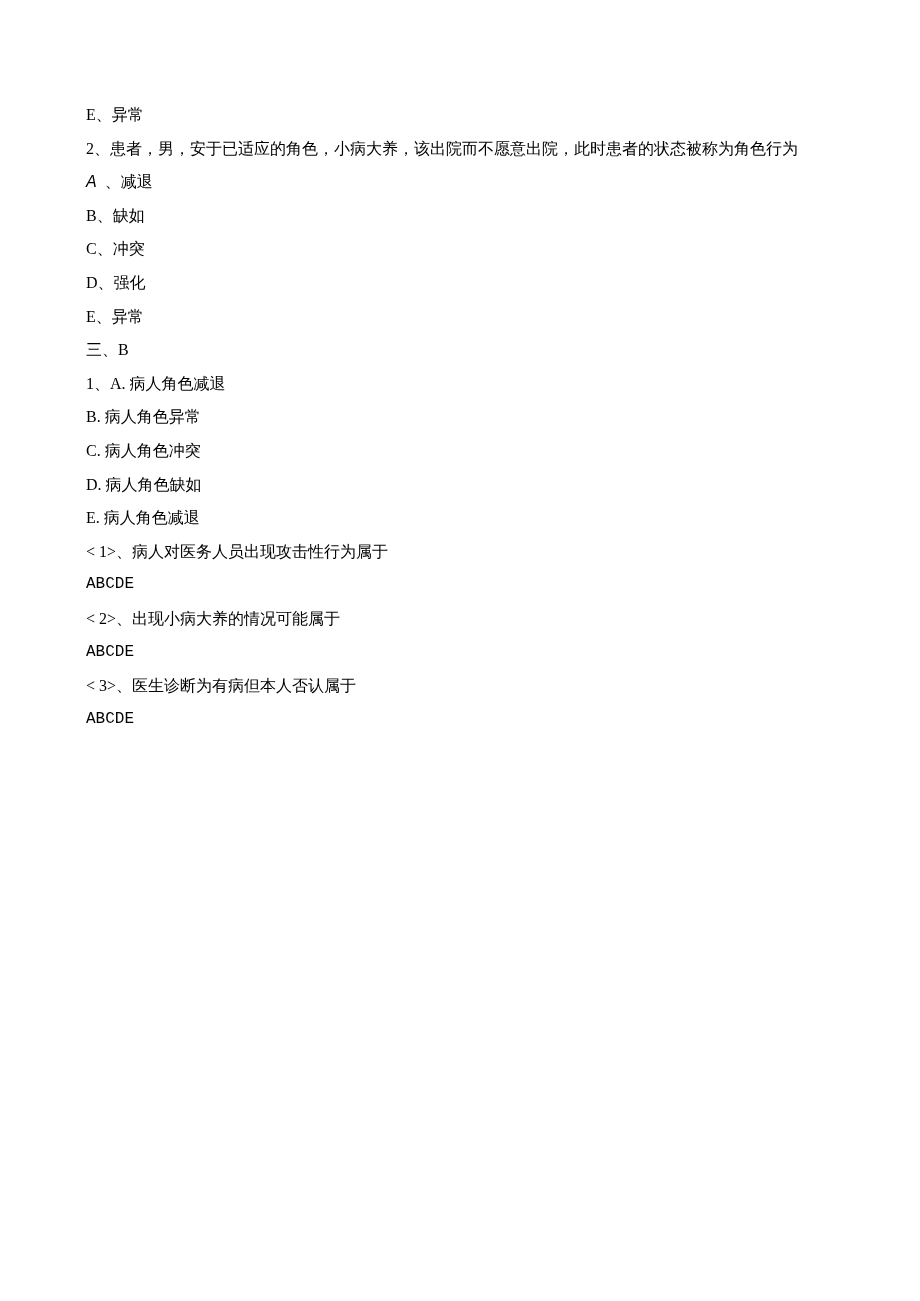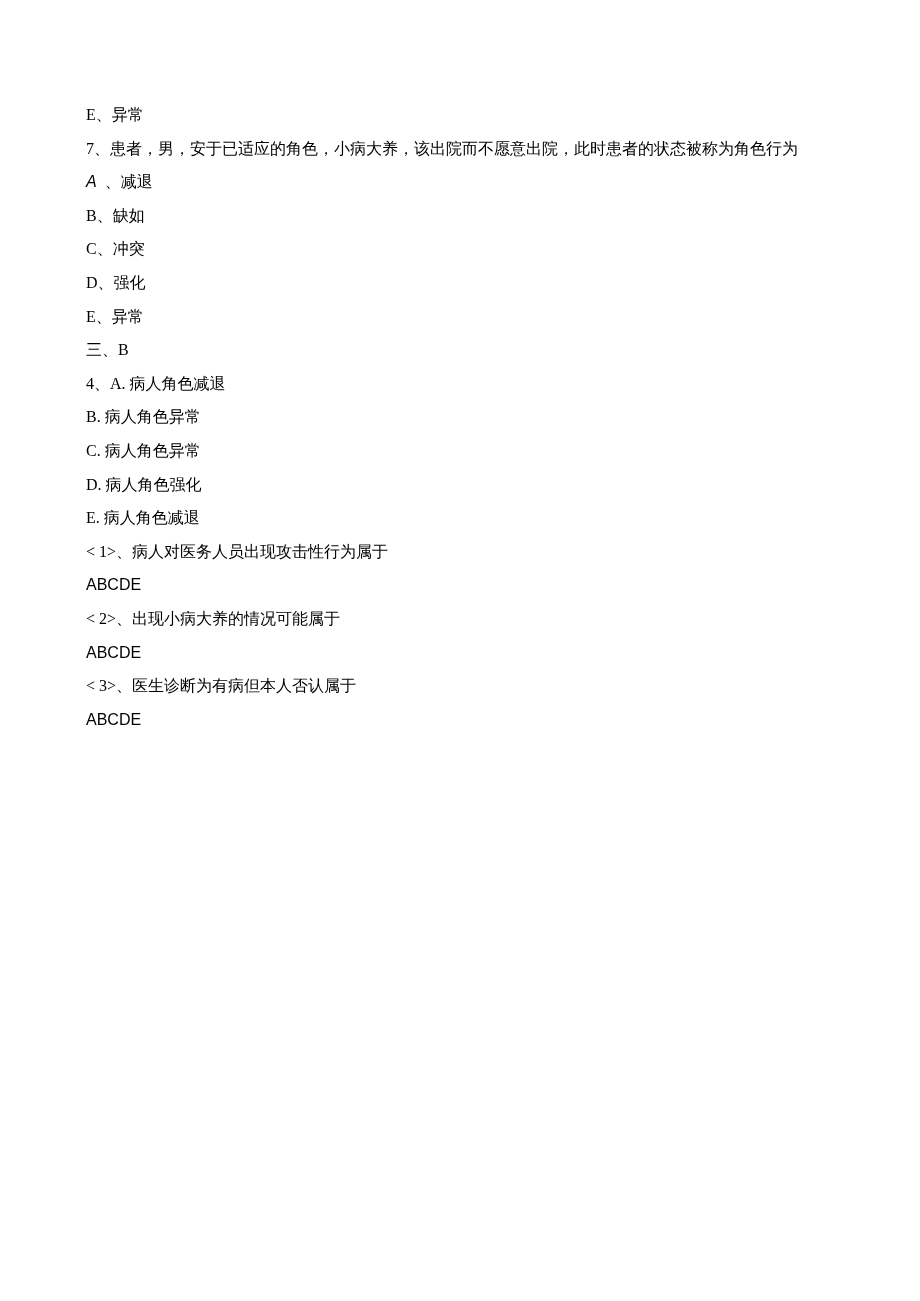--- a/index.html
+++ b/index.html
@@ -18,61 +18,61 @@
     line-height: 1.85;
   }
   .line {
     display: block;
   }
   .italic-letter {
     font-style: italic;
     font-family: Arial, sans-serif;
   }
   .arial {
-    font-family: Liberation Sans, sans-serif;
+    font-family: Liberation Mono, monospace;
   }
 </style>
 </head>
 <body>
 
 <div class="line">
   <span>E、异常</span>
 </div>
 <div class="line">
-  <span>7、患者，男，安于已适应的角色，小病大养，该出院而不愿意出院，此时患者的状态被称为角色行为</span>
+  <span>2、患者，男，安于已适应的角色，小病大养，该出院而不愿意出院，此时患者的状态被称为角色行为</span>
 </div>
 <div class="line">
   <span class="italic-letter">A</span><span>、减退</span>
 </div>
 <div class="line">
   <span>B、缺如</span>
 </div>
 <div class="line">
   <span>C、冲突</span>
 </div>
 <div class="line">
   <span>D、强化</span>
 </div>
 <div class="line">
   <span>E、异常</span>
 </div>
 <div class="line">
   <span>三、B</span>
 </div>
 <div class="line">
-  <span>4、A. 病人角色减退</span>
+  <span>1、A. 病人角色减退</span>
 </div>
 <div class="line">
   <span>B. 病人角色异常</span>
 </div>
 <div class="line">
-  <span>C. 病人角色异常</span>
+  <span>C. 病人角色冲突</span>
 </div>
 <div class="line">
-  <span>D. 病人角色强化</span>
+  <span>D. 病人角色缺如</span>
 </div>
 <div class="line">
   <span>E. 病人角色减退</span>
 </div>
 <div class="line">
   <span>&lt;  1&gt;、病人对医务人员出现攻击性行为属于</span>
 </div>
 <div class="line arial">
   <span>ABCDE</span>
 </div>

